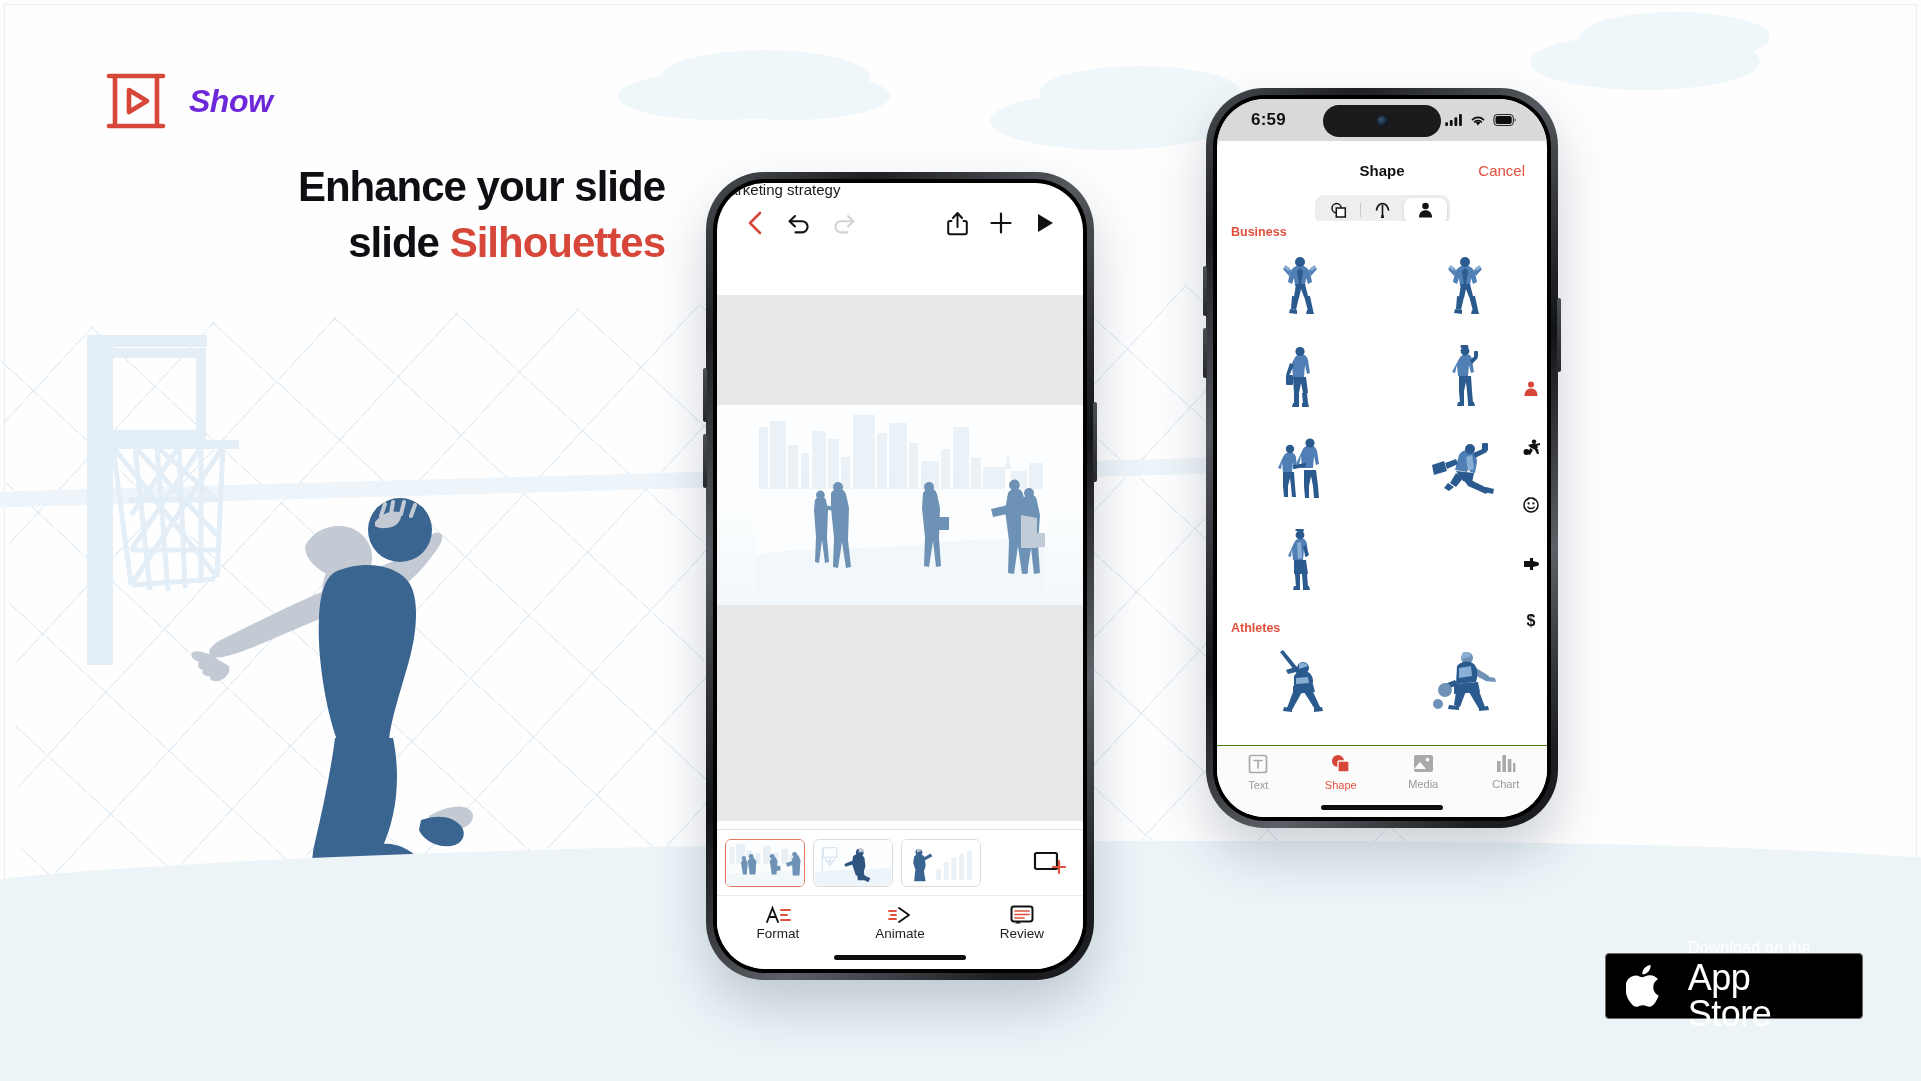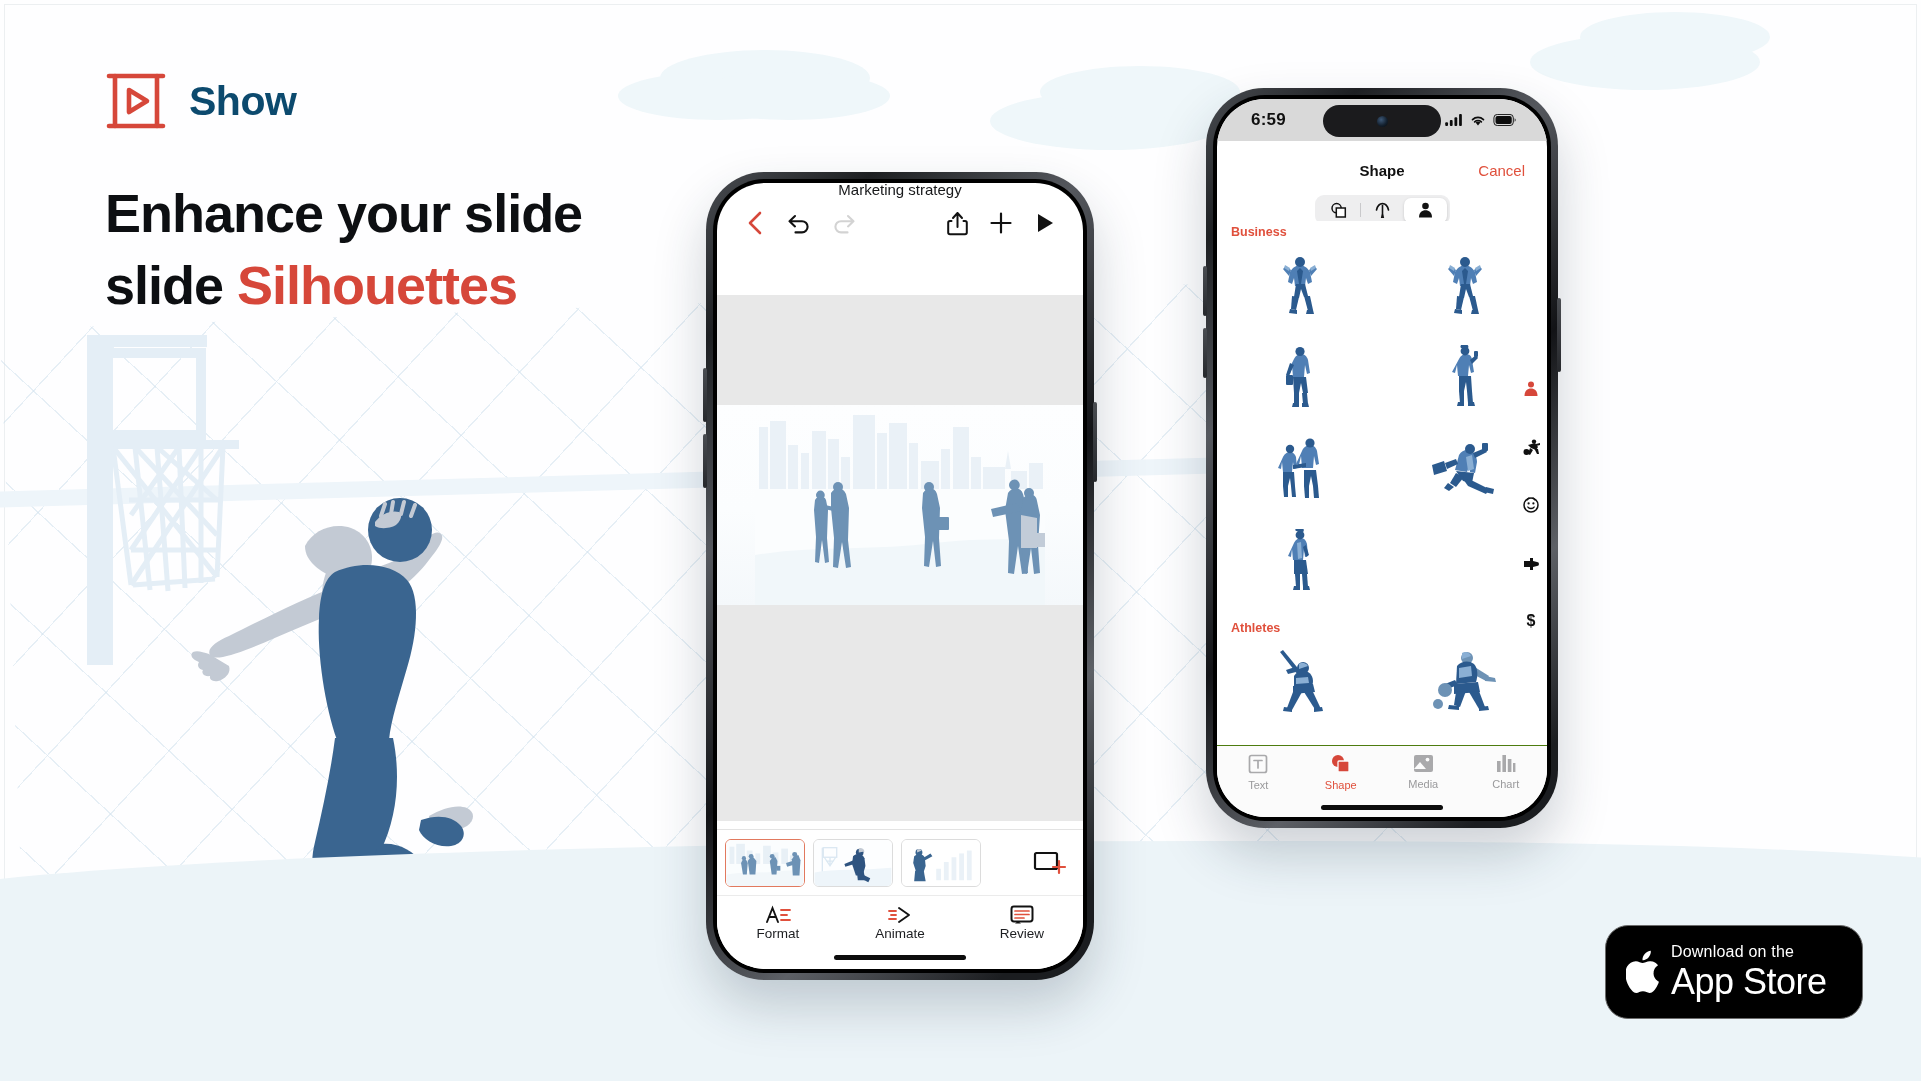--- a/index.html
+++ b/index.html
@@ -36,25 +36,25 @@
     background:#ecf4f8;
     border-radius:62% 34% 0 0 / 64px 36px 0 0;
     transform:scaleX(1.12);
   }
 
   
   .copy { position:absolute; left:105px; top:70px; width:560px; }
   .brandrow { display:flex; align-items:center; gap:22px; }
   .brand-logo { width:62px; height:62px; position:relative; }
   .brand-name {
-    font-size:41px; font-weight:700; color:#0c4a6e; letter-spacing:-.5px;
+    font-size:32px; font-weight:700; color:#6d28d9; letter-spacing:-.5px;font-style:italic;
   }
   .headline {
-    margin-top:45px; font-size:54px; font-weight:800; line-height:1.34;
-    color:#0d0f12; letter-spacing:-1.0px;
+    margin-top:27px; font-size:42px; font-weight:800; line-height:1.34;
+    color:#0d0f12; letter-spacing:-1.0px;text-align:right;
   }
   .headline .accent { color:#d6473a; }
 
   
   .phone {
     position:absolute;
     border-radius:58px;
     background:linear-gradient(135deg,#4a4d52 0%,#1d1f22 14%,#55585e 32%,#121316 54%,#5d6066 74%,#1b1d20 92%);
     padding:7px;
     box-shadow:0 26px 52px rgba(30,50,70,.22);
@@ -78,21 +78,21 @@
     position:absolute; left:50%; transform:translateX(-50%); top:7px;
     width:126px; height:35px; background:#1b1b1d; border-radius:20px;
     display:flex; align-items:center; justify-content:center;
   }
   .lens { width:11px; height:11px; border-radius:50%;
     background:radial-gradient(circle at 38% 34%,#3d5877 0%,#13202e 58%,#05080c 100%); }
 
   
   .p1-toolbar { display:flex; align-items:center; padding:0 16px; height:52px; position:relative; }
   .p1-title {
-    position:absolute; left:0; right:0; top:-16px; text-align:center;
+    position:absolute; left:0; right:0; top:-16px; text-align:left;
     font-size:15px; color:#18191b;
   }
   .tb-spacer { flex:1; }
   .tb-btn { width:44px; height:40px; display:flex; align-items:center; justify-content:center; }
 
   .canvas-area { background:#e8e8e8; position:relative; }
   .slide-main { position:absolute; left:0; right:0; background:#fff; overflow:hidden; }
   .skyline-bg { position:absolute; inset:0; background:linear-gradient(#fdfeff 0%,#fbfdfe 52%,#f4f8fb 100%); }
 
   .filmstrip {
@@ -139,23 +139,23 @@
   .tabbar2 {
     position:absolute; left:0; right:0; bottom:0; height:72px; background:#fbfbfb;
     border-top:1px solid #4d7c0f; display:flex; align-items:flex-start; padding-top:8px;
   }
   .tab2 { flex:1; display:flex; flex-direction:column; align-items:center; gap:5px; }
   .tab2-label { font-size:11px; color:#9a9a9c; }
   .tab2.active .tab2-label { color:#e0503c; }
 
   
   .appstore {
-    position:absolute; right:58px; bottom:62px; width:258px; height:94px;
-    background:#000; border-radius:23px; border:1.4px solid #6b6b6b;
-    display:flex; align-items:center; gap:5px; padding:0 20px;
+    position:absolute; right:58px; bottom:62px; width:258px; height:66px;
+    background:#000; border-radius:4px; border:1.4px solid #6b6b6b;
+    display:flex; align-items:center; gap:22px; padding:0 20px;
   }
   .as-text { display:flex; flex-direction:column; line-height:1; color:#fff; }
   .as-small { font-size:16px; letter-spacing:.2px; margin-bottom:4px; }
   .as-big { font-size:36px; font-weight:500; letter-spacing:-.5px; }
 </style>
 </head>
 <body>
 
 <div class="stage">
   <div class="border-frame"></div>

